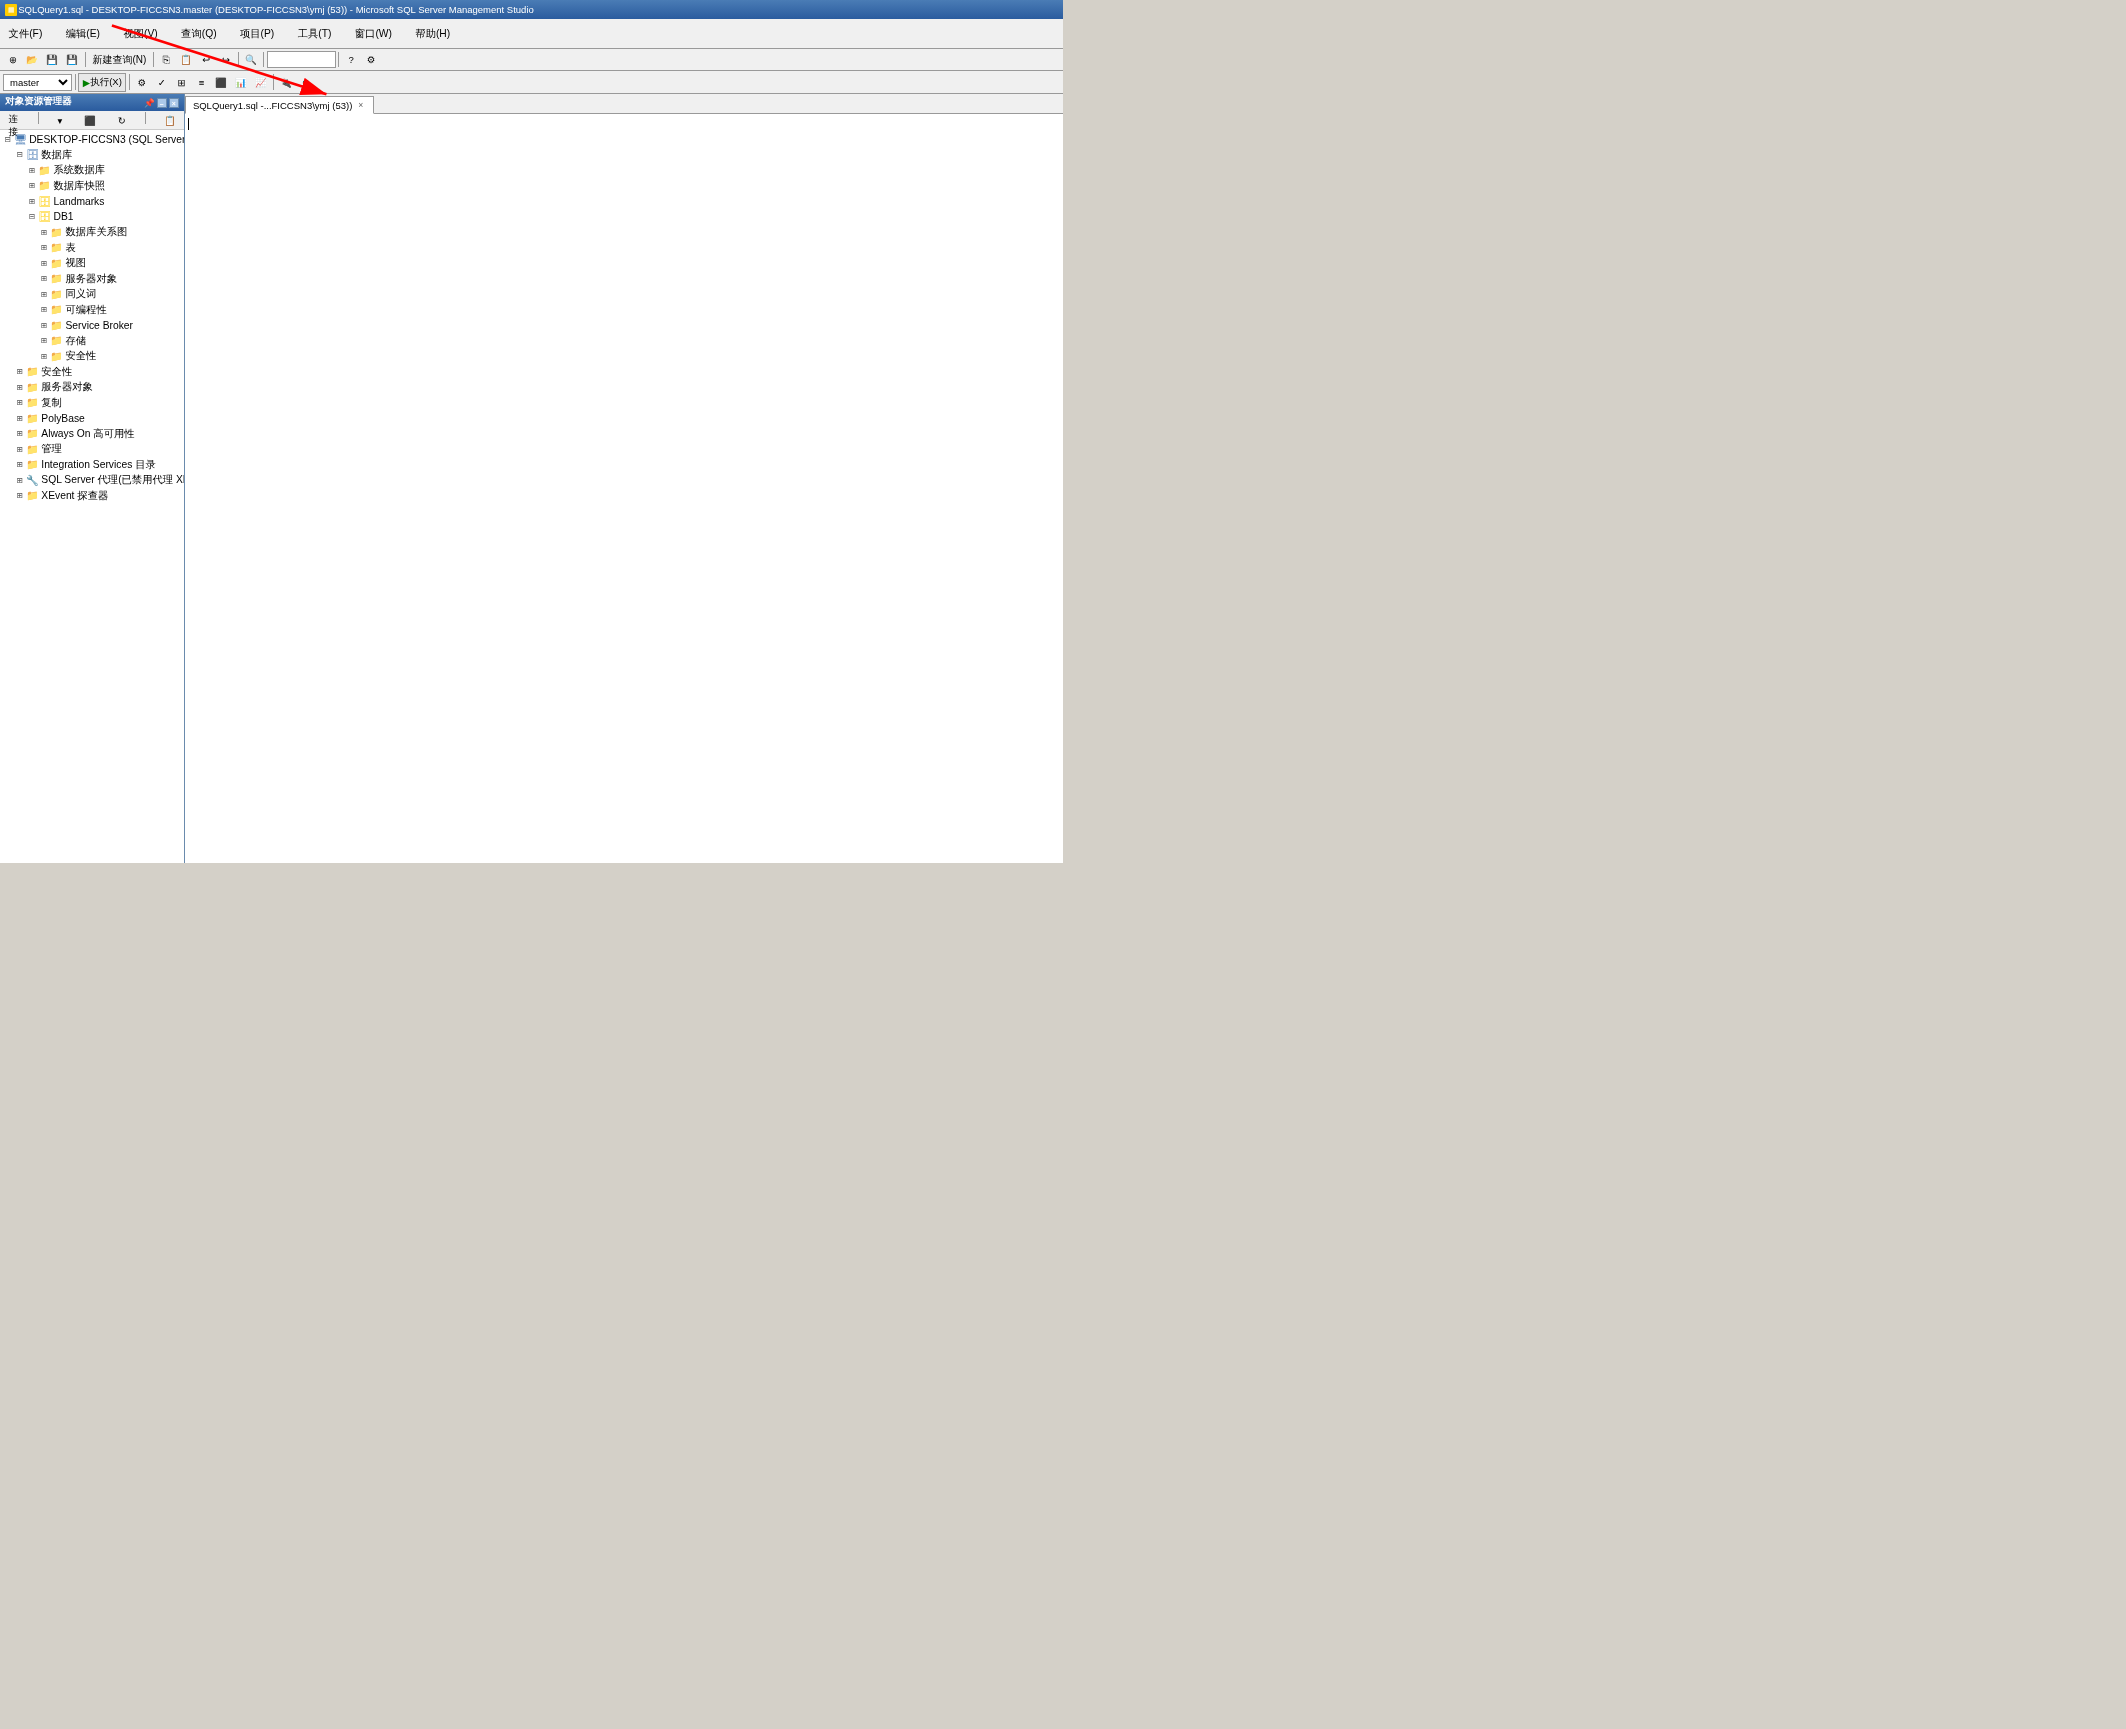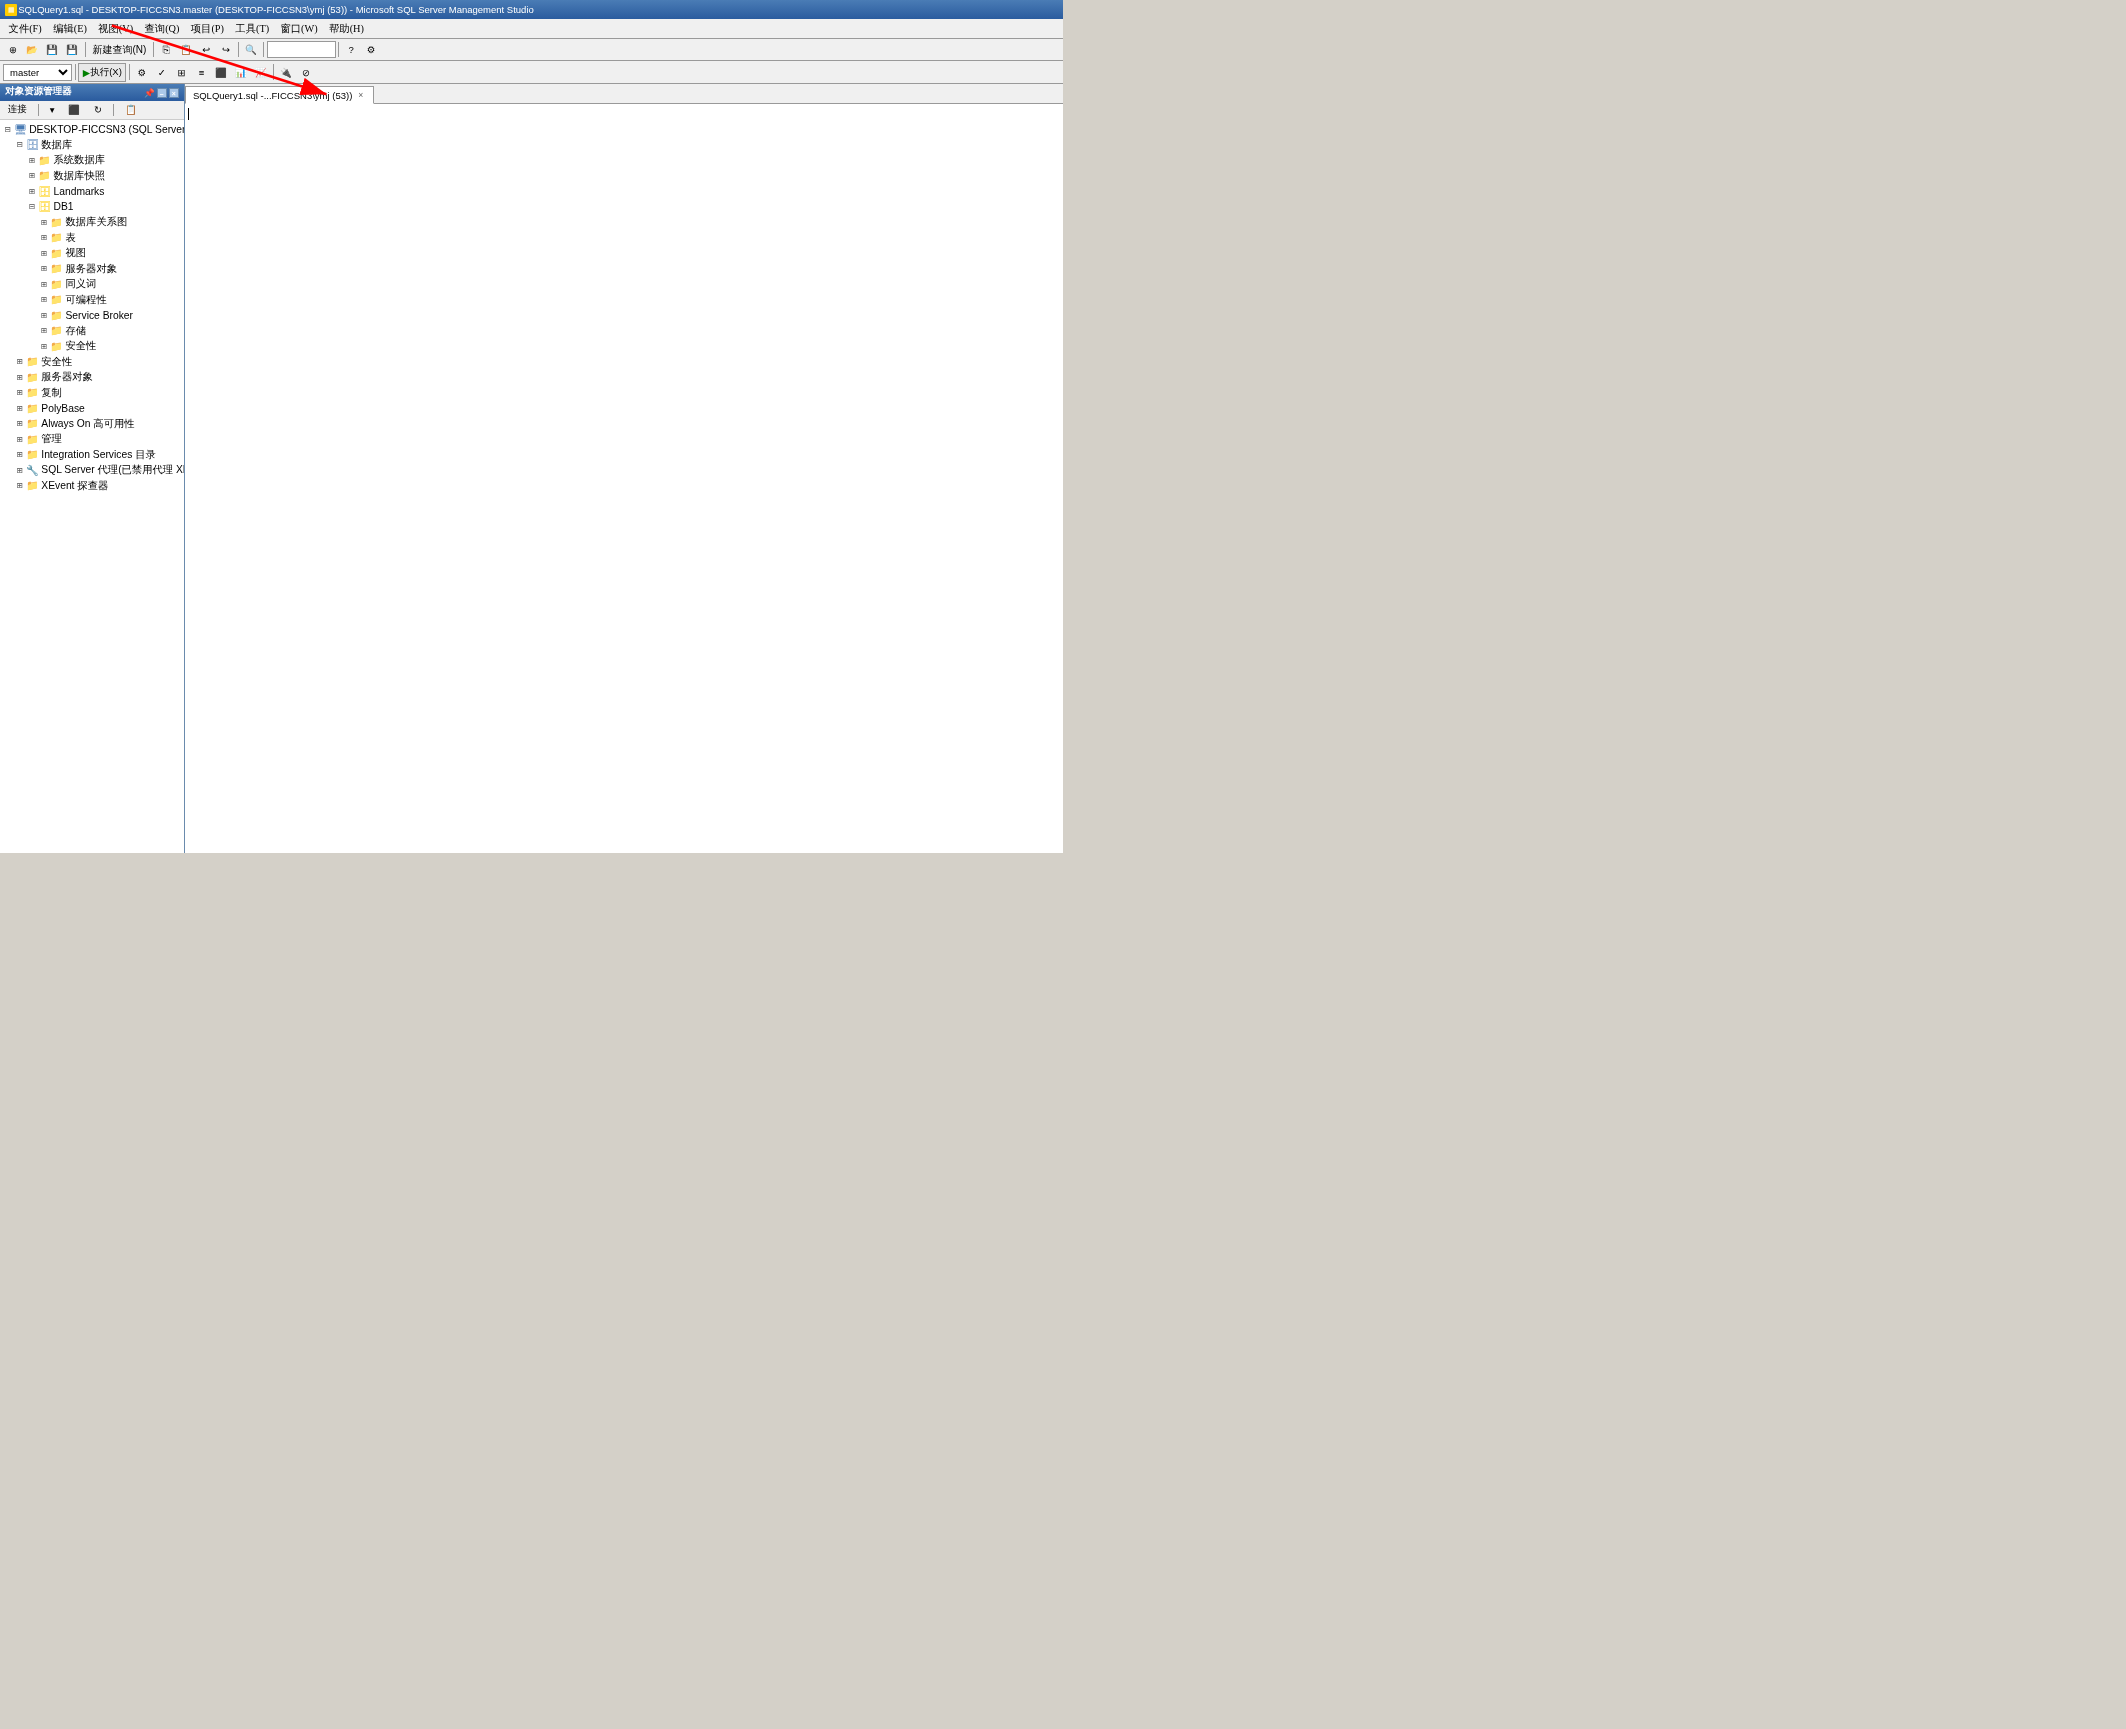--- a/index.html
+++ b/index.html
@@ -34,24 +34,23 @@
       justify-content: center;
       font-size: 6.9px;
     }
 
     
     .menu-bar {
       background: #f0f0f0;
       border-bottom: 0.9px solid #999;
       display: flex;
       align-items: center;
-      height: 20px;
+      height: 30px;
       padding: 0 3.4px;
-      gap: 1px;
-      font-family: Liberation Serif, serif;
+      gap: 13px;
     }
     .menu-item {
       padding: 1.7px 5.2px;
       font-size: 10.3px;
       cursor: pointer;
       white-space: nowrap;
     }
 
     
     .toolbar {
@@ -145,23 +144,22 @@
       display: flex;
       align-items: center;
       justify-content: center;
     }
 
     
     .oe-toolbar {
       background: #f0f0f0;
       border-bottom: 0.9px solid #ccc;
       display: flex;
-      align-items: center;
       padding: 1.7px 3.4px;
-      gap: 5px;
+      gap: 13px;
       height: 19px;
     }
     .oe-btn {
       height: 15.5px;
       padding: 0 3.4px;
       font-size: 9.5px;
       background: transparent;
       border: 0.9px solid transparent;
       cursor: pointer;
     }

